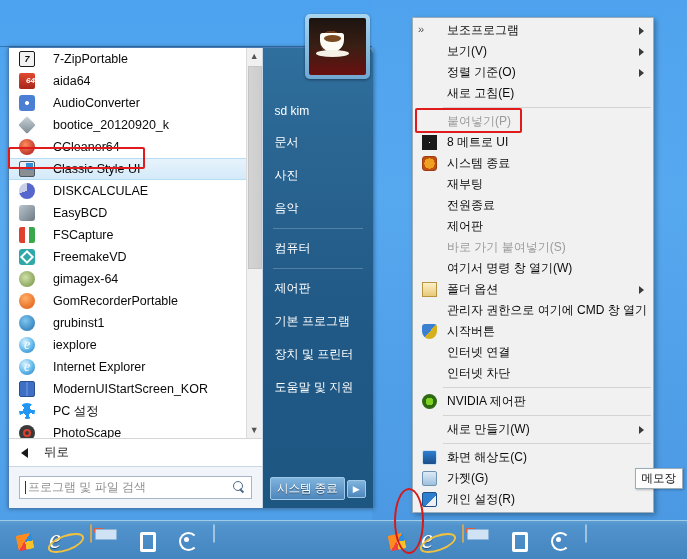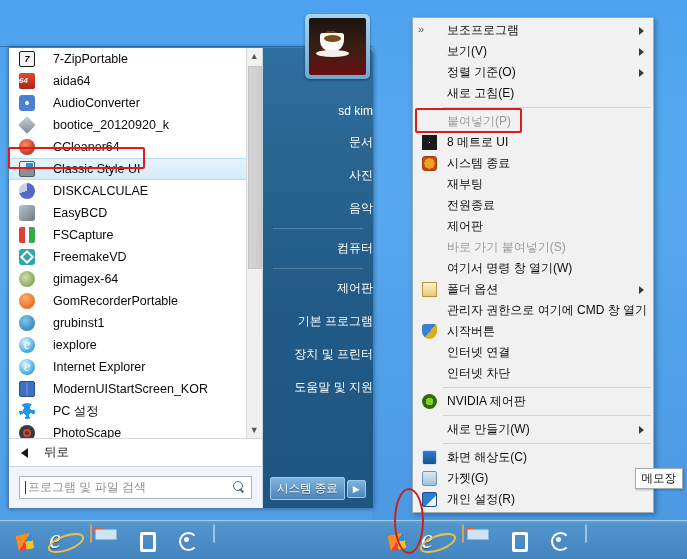--- a/index.html
+++ b/index.html
@@ -94,21 +94,20 @@
   .magn::before{content:"";position:absolute;left:0;top:0;width:8px;height:8px;border:1.6px solid #4a6a8a;border-radius:50%;}
   .magn::after{content:"";position:absolute;left:7px;top:7px;width:5px;height:1.6px;background:#4a6a8a;transform:rotate(45deg);transform-origin:left center;}
 
   
   #sm-right {
     width:111px; height:100%;
     background: linear-gradient(180deg,#2f6f9e 0%, #2a6490 25%, #215a87 55%, #1d5681 100%);
     display:flex;flex-direction:column;
     padding-top:48px;
     position:relative;
-    text-align:right;
   }
   .sm-rlink {
     color:#fff; font-size:12px; padding:8px 0 8px 12px;
     white-space:nowrap;
   }
   .sm-rsep { height:1px; background:rgba(255,255,255,.22); margin:3px 10px; }
   #sm-shutwrap {
     position:absolute; left:0; bottom:8px; width:100%;
     display:flex; justify-content:center; align-items:center; gap:2px;
   }
@@ -318,21 +317,21 @@
     <div id="sm-progwrap">
       <div id="proglist">
           <div class="prog-item">
             <span class="pico" style="background: rgb(242, 242, 242); border: 1.5px solid rgb(26, 26, 26); position: relative;">
               <i style="position:absolute;inset:0;font-size:9px;font-weight:bold;color:#111;text-align:center;line-height:14px;">7</i>
             </span>
             <span class="plabel">7-ZipPortable</span>
           </div>
           <div class="prog-item">
             <span class="pico" style="background: linear-gradient(rgb(224, 74, 48), rgb(168, 38, 26)); position: relative;">
-              <i style="position:absolute;inset:0;font-size:8px;font-weight:bold;color:#fff;text-align:left;line-height:16px;border-radius:6px;">64</i>
+              <i style="position:absolute;inset:0;font-size:8px;font-weight:bold;color:#fff;text-align:right;line-height:16px;border-radius:6px;">64</i>
             </span>
             <span class="plabel">aida64</span>
           </div>
           <div class="prog-item">
             <span class="pico" style="background: radial-gradient(circle, rgb(255, 255, 255) 0px, rgb(255, 255, 255) 18%, rgb(74, 127, 212) 19%, rgb(74, 127, 212) 100%); border-radius: 3px;"></span>
             <span class="plabel">AudioConverter</span>
           </div>
           <div class="prog-item">
             <span class="pico" style="background: linear-gradient(135deg, rgb(201, 211, 218), rgb(126, 138, 147)); transform: rotate(45deg) scale(0.78);"></span>
             <span class="plabel">bootice_20120920_k</span>

